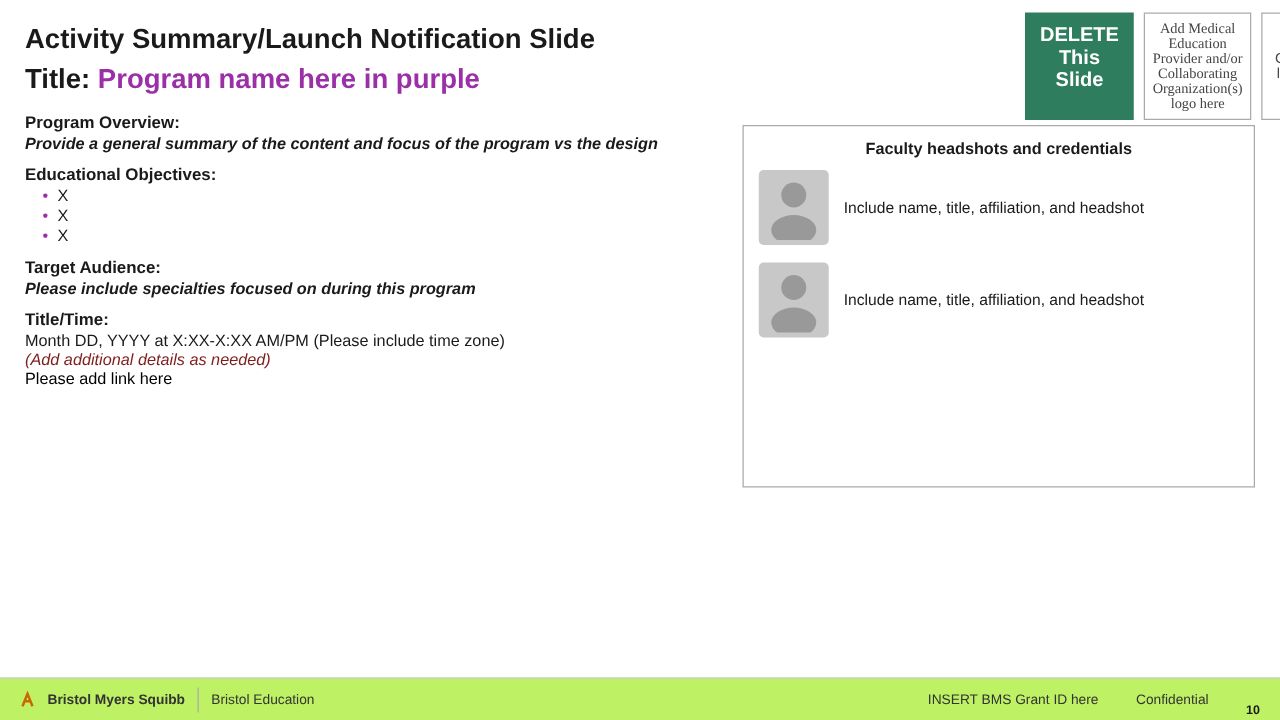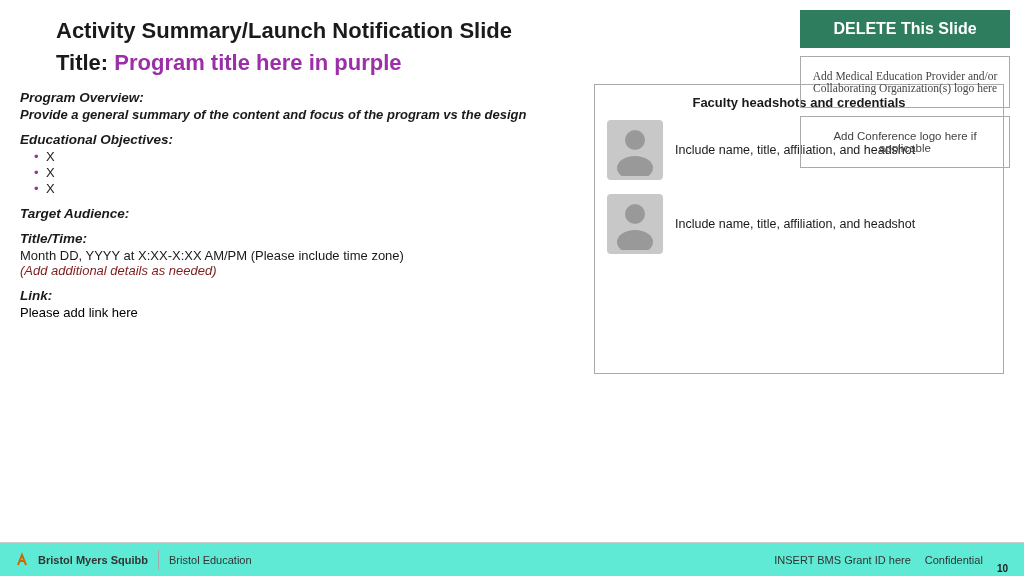--- a/index.html
+++ b/index.html
@@ -18,21 +18,20 @@
       background: #fff;
       display: flex;
       flex-direction: column;
       position: relative;
     }
 
     
     .header {
       padding: 18px 20px 4px 20px;
       flex-shrink: 0;
-      margin-left: 36px;
     }
 
     .main-title {
       font-size: 22px;
       font-weight: bold;
       color: #1a1a1a;
       margin-bottom: 6px;
     }
 
     .subtitle {
@@ -59,21 +58,20 @@
       padding-right: 10px;
       font-size: 13px;
     }
 
     .section-heading {
       font-weight: bold;
       font-size: 13.5px;
       margin-top: 10px;
       margin-bottom: 2px;
       color: #1a1a1a;
-      font-style: italic;
     }
 
     .section-text {
       font-style: italic;
       color: #1a1a1a;
       font-size: 13px;
       font-weight: bold;
     }
 
     .bullet-list {
@@ -119,21 +117,21 @@
 
     
     .right-panel {
       width: 410px;
       flex-shrink: 0;
     }
 
     .faculty-box {
       border: 1.5px solid #aaa;
       padding: 10px 12px;
-      margin-top: 4px;
+      margin-top: 20px;
       min-height: 290px;
     }
 
     .faculty-title {
       font-weight: bold;
       font-size: 13px;
       text-align: center;
       margin-bottom: 10px;
       color: #1a1a1a;
     }
@@ -166,23 +164,23 @@
       font-size: 12.5px;
       color: #1a1a1a;
     }
 
     
     .top-right {
       position: absolute;
       top: 10px;
       right: 14px;
       display: flex;
-      flex-direction: column;
+      flex-direction: row;
       gap: 8px;
-      width: 210px;
+      width: 190px;
     }
 
     .delete-btn {
       background: #2e7d5e;
       color: #fff;
       font-weight: bold;
       font-size: 16px;
       text-align: center;
       padding: 10px 12px;
       cursor: pointer;
@@ -214,21 +212,21 @@
     }
 
     
     .footer {
       height: 34px;
       border-top: 1.5px solid #ccc;
       display: flex;
       align-items: center;
       padding: 0 16px;
       flex-shrink: 0;
-      background: #5eead4;
+      background: #bef264;
     }
 
     .footer-left {
       display: flex;
       align-items: center;
       gap: 10px;
     }
 
     .bms-logo {
       display: flex;
@@ -252,21 +250,21 @@
 
     .footer-med-ed {
       font-size: 11px;
       color: #333;
     }
 
     .footer-right {
       margin-left: auto;
       display: flex;
       align-items: center;
-      gap: 14px;
+      gap: 30px;
       font-size: 11px;
       color: #333;
     }
 
     .footer-page {
       font-size: 10px;
       font-weight: bold;
       color: #1a1a1a;
       margin-top: 17px;
     }
@@ -278,45 +276,45 @@
 
   <div class="top-right">
     <div class="delete-btn">DELETE This Slide</div>
     <div class="logo-box">Add Medical Education Provider and/or Collaborating Organization(s) logo here</div>
     <div class="conf-logo-box">Add Conference logo here if applicable</div>
   </div>
 
   <div class="header">
     <div class="main-title">Activity Summary/Launch Notification Slide</div>
     <div class="subtitle">
-      <span>Title: </span><span class="subtitle-purple">Program title here in purple</span>
+      <span>Title: </span><span class="subtitle-purple">Program name here in purple</span>
     </div>
   </div>
 
   <div class="content-area">
 
     <div class="left-panel">
 
       <div class="section-heading">Program Overview:</div>
       <div class="section-text">Provide a general summary of the content and focus of the program vs the design</div>
 
       <div class="section-heading">Educational Objectives:</div>
       <ul class="bullet-list">
         <li><span class="bullet-text">X</span></li>
         <li><span class="bullet-text">X</span></li>
         <li><span class="bullet-text">X</span></li>
       </ul>
 
       <div class="section-heading">Target Audience:</div>
+      <div class="section-text">Please include specialties focused on during this program</div>
 
       <div class="section-heading">Title/Time:</div>
       <div class="date-text">Month DD, YYYY at X:XX-X:XX AM/PM (Please include time zone)</div>
       <div class="date-italic">(Add additional details as needed)</div>
 
-      <div class="section-heading">Link:</div>
       <div class="link-text">Please add link here</div>
 
     </div>
 
     <div class="right-panel">
       <div class="faculty-box">
         <div class="faculty-title">Faculty headshots and credentials</div>
 
         <div class="faculty-member">
           <div class="avatar">

